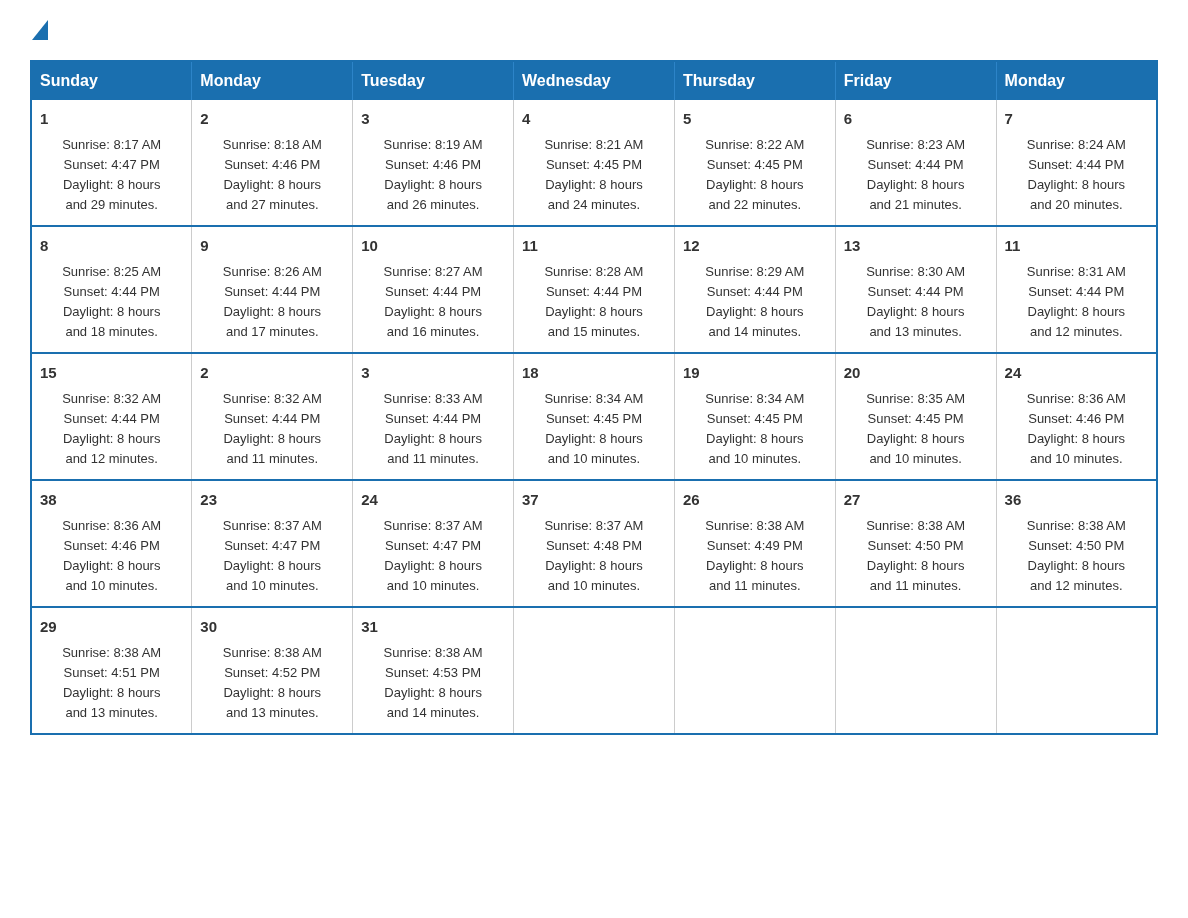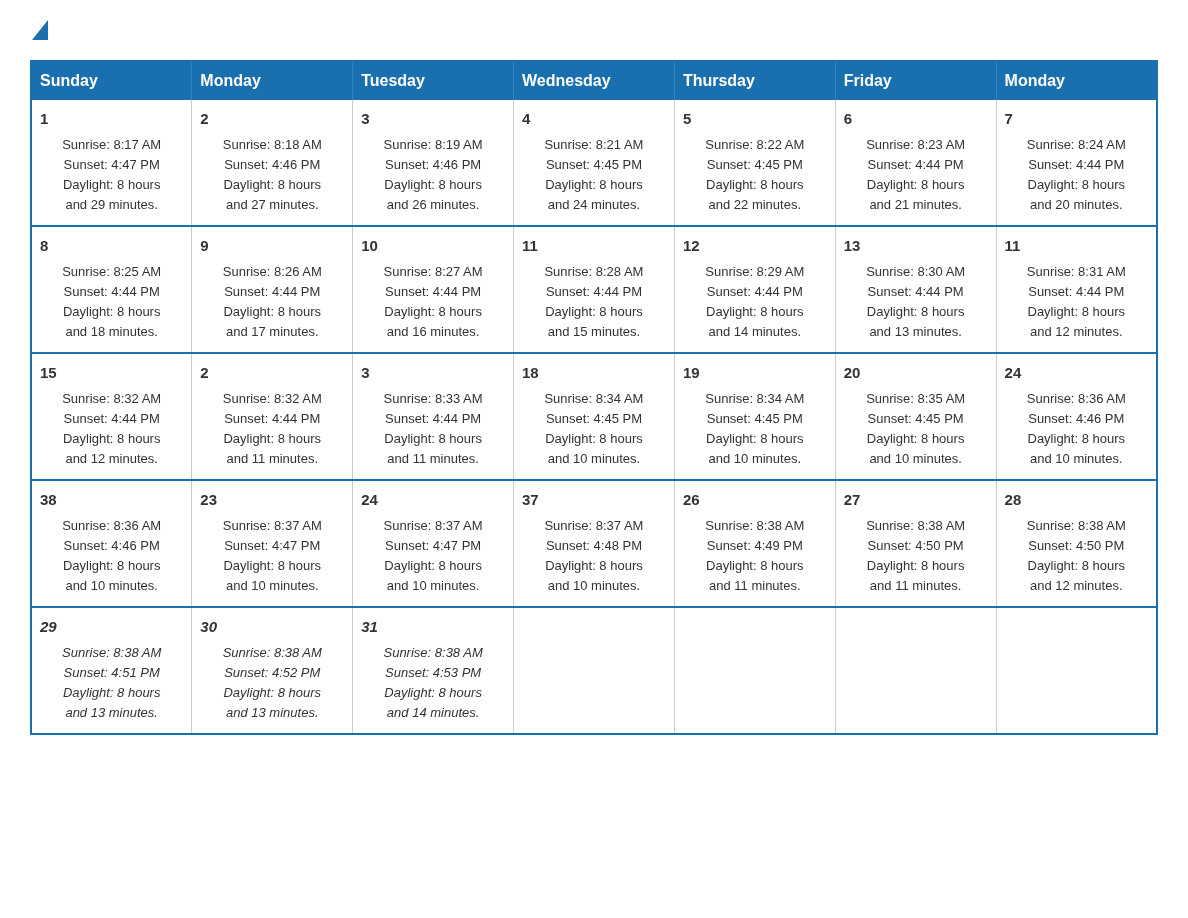--- a/index.html
+++ b/index.html
@@ -64,21 +64,20 @@
       width: 14.28%;
       font-size: 13px;
       color: #333;
       line-height: 1.5;
     }
     .calendar td:last-child {
       border-right: none;
     }
     .calendar tr:last-child td {
       border-bottom: none;
-      font-style: italic;
     }
     .day-number {
       font-size: 15px;
       font-weight: bold;
       display: block;
       margin-bottom: 4px;
     }
     .day-info {
       font-size: 13px;
       line-height: 1.55;
@@ -233,21 +232,21 @@
         </td>
         <td>
           <span class="day-number">26</span>
           <div class="day-info">Sunrise: 8:38 AM<br>Sunset: 4:49 PM<br>Daylight: 8 hours<br>and 11 minutes.</div>
         </td>
         <td>
           <span class="day-number">27</span>
           <div class="day-info">Sunrise: 8:38 AM<br>Sunset: 4:50 PM<br>Daylight: 8 hours<br>and 11 minutes.</div>
         </td>
         <td>
-          <span class="day-number">28</span>
+          <span class="day-number">36</span>
           <div class="day-info">Sunrise: 8:38 AM<br>Sunset: 4:50 PM<br>Daylight: 8 hours<br>and 12 minutes.</div>
         </td>
       </tr>
       <tr>
         <td>
           <span class="day-number">29</span>
           <div class="day-info">Sunrise: 8:38 AM<br>Sunset: 4:51 PM<br>Daylight: 8 hours<br>and 13 minutes.</div>
         </td>
         <td>
           <span class="day-number">30</span>

